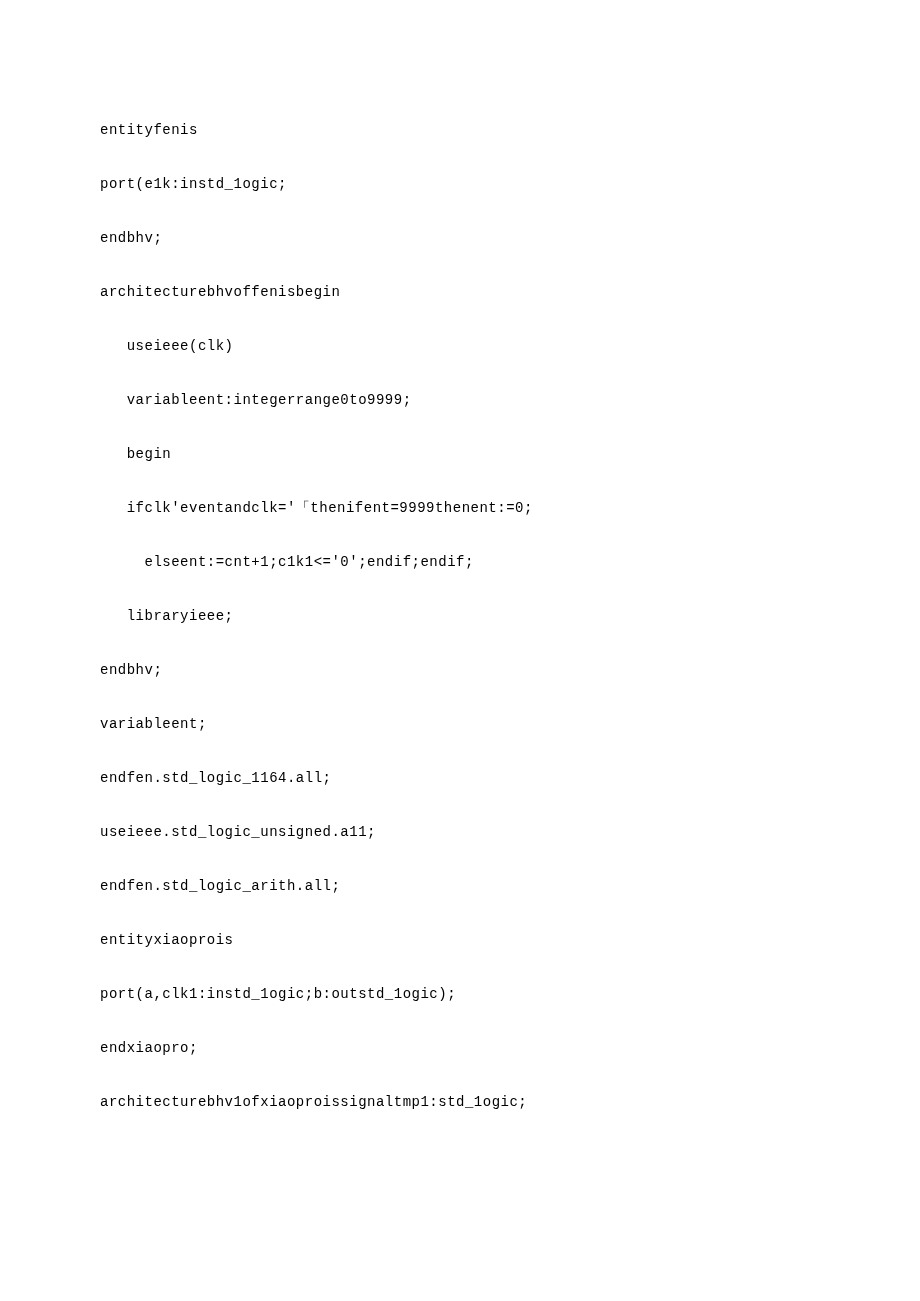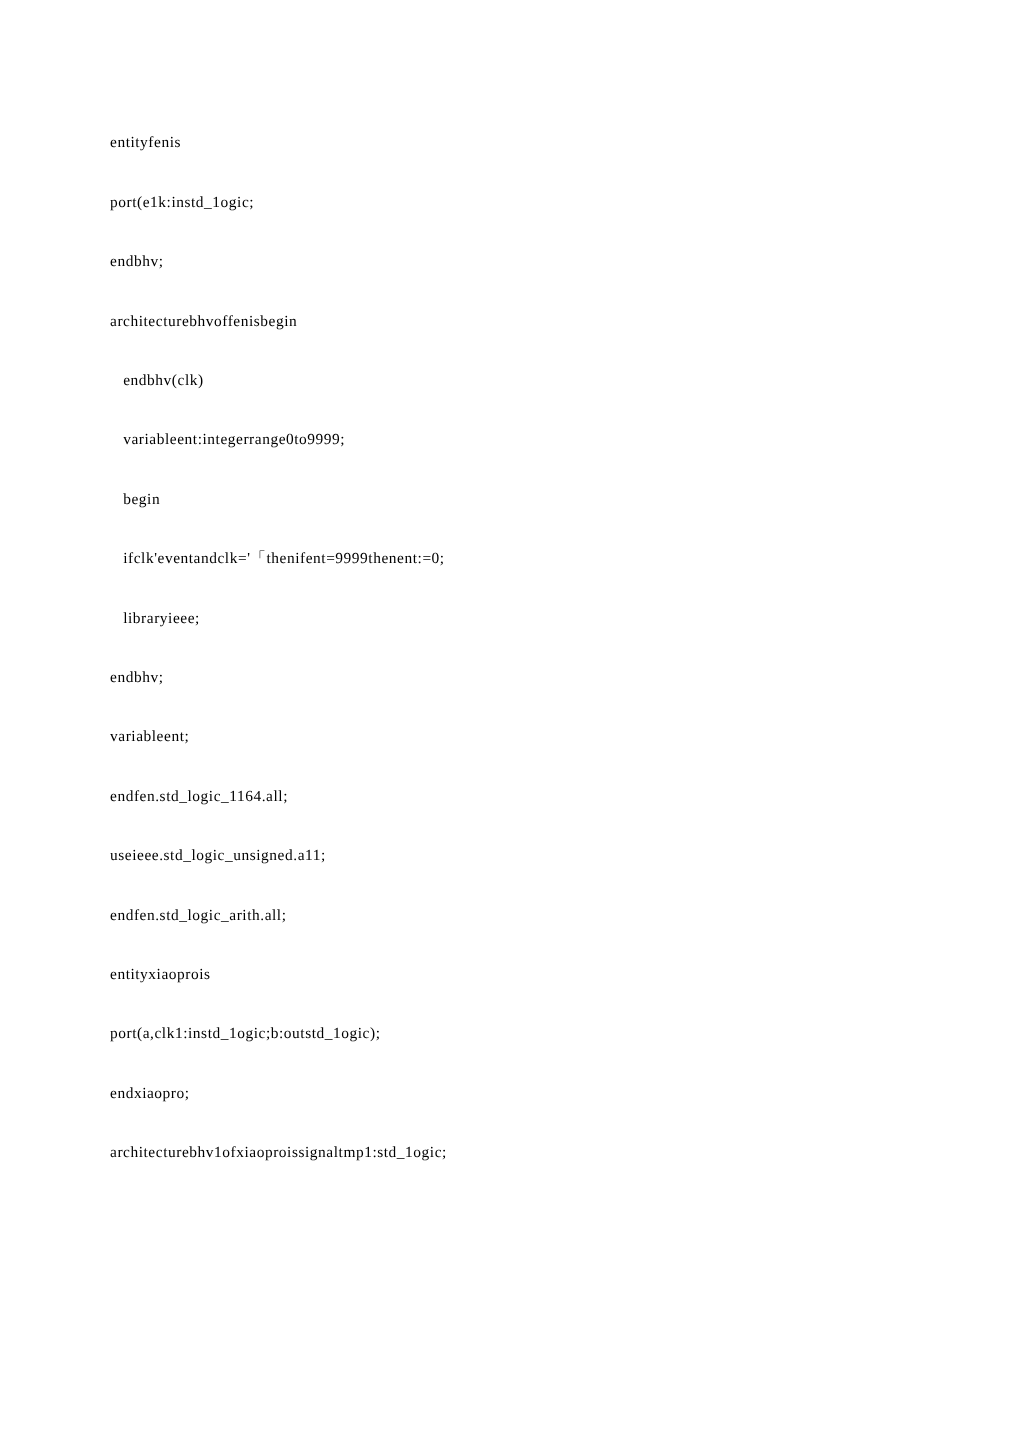--- a/index.html
+++ b/index.html
@@ -13,35 +13,35 @@
     font-family: "Courier New", "SimSun", monospace;
     font-size: 14px;
     line-height: 27px;
     color: #000000;
     white-space: pre;
     letter-spacing: 0.5px;
   }
   .line {
     display: block;
     min-height: 27px;
-    font-family: Liberation Serif, serif;
   }
 </style>
 </head>
 <body>
 
 <div class="page">
 <span class="line">entityfenis</span>
 <span class="line">port(e1k:instd_1ogic;</span>
 <span class="line">endbhv;</span>
 <span class="line">architecturebhvoffenisbegin</span>
-<span class="line">   endbhv(clk)</span>
+<span class="line">   useieee(clk)</span>
 <span class="line">   variableent:integerrange0to9999;</span>
 <span class="line">   begin</span>
 <span class="line">   ifclk'eventandclk='「thenifent=9999thenent:=0;</span>
+<span class="line">     elseent:=cnt+1;c1k1&lt;='0';endif;endif;</span>
 <span class="line">   libraryieee;</span>
 <span class="line">endbhv;</span>
 <span class="line">variableent;</span>
 <span class="line">endfen.std_logic_1164.all;</span>
 <span class="line">useieee.std_logic_unsigned.a11;</span>
 <span class="line">endfen.std_logic_arith.all;</span>
 <span class="line">entityxiaoprois</span>
 <span class="line">port(a,clk1:instd_1ogic;b:outstd_1ogic);</span>
 <span class="line">endxiaopro;</span>
 <span class="line">architecturebhv1ofxiaoproissignaltmp1:std_1ogic;</span>

